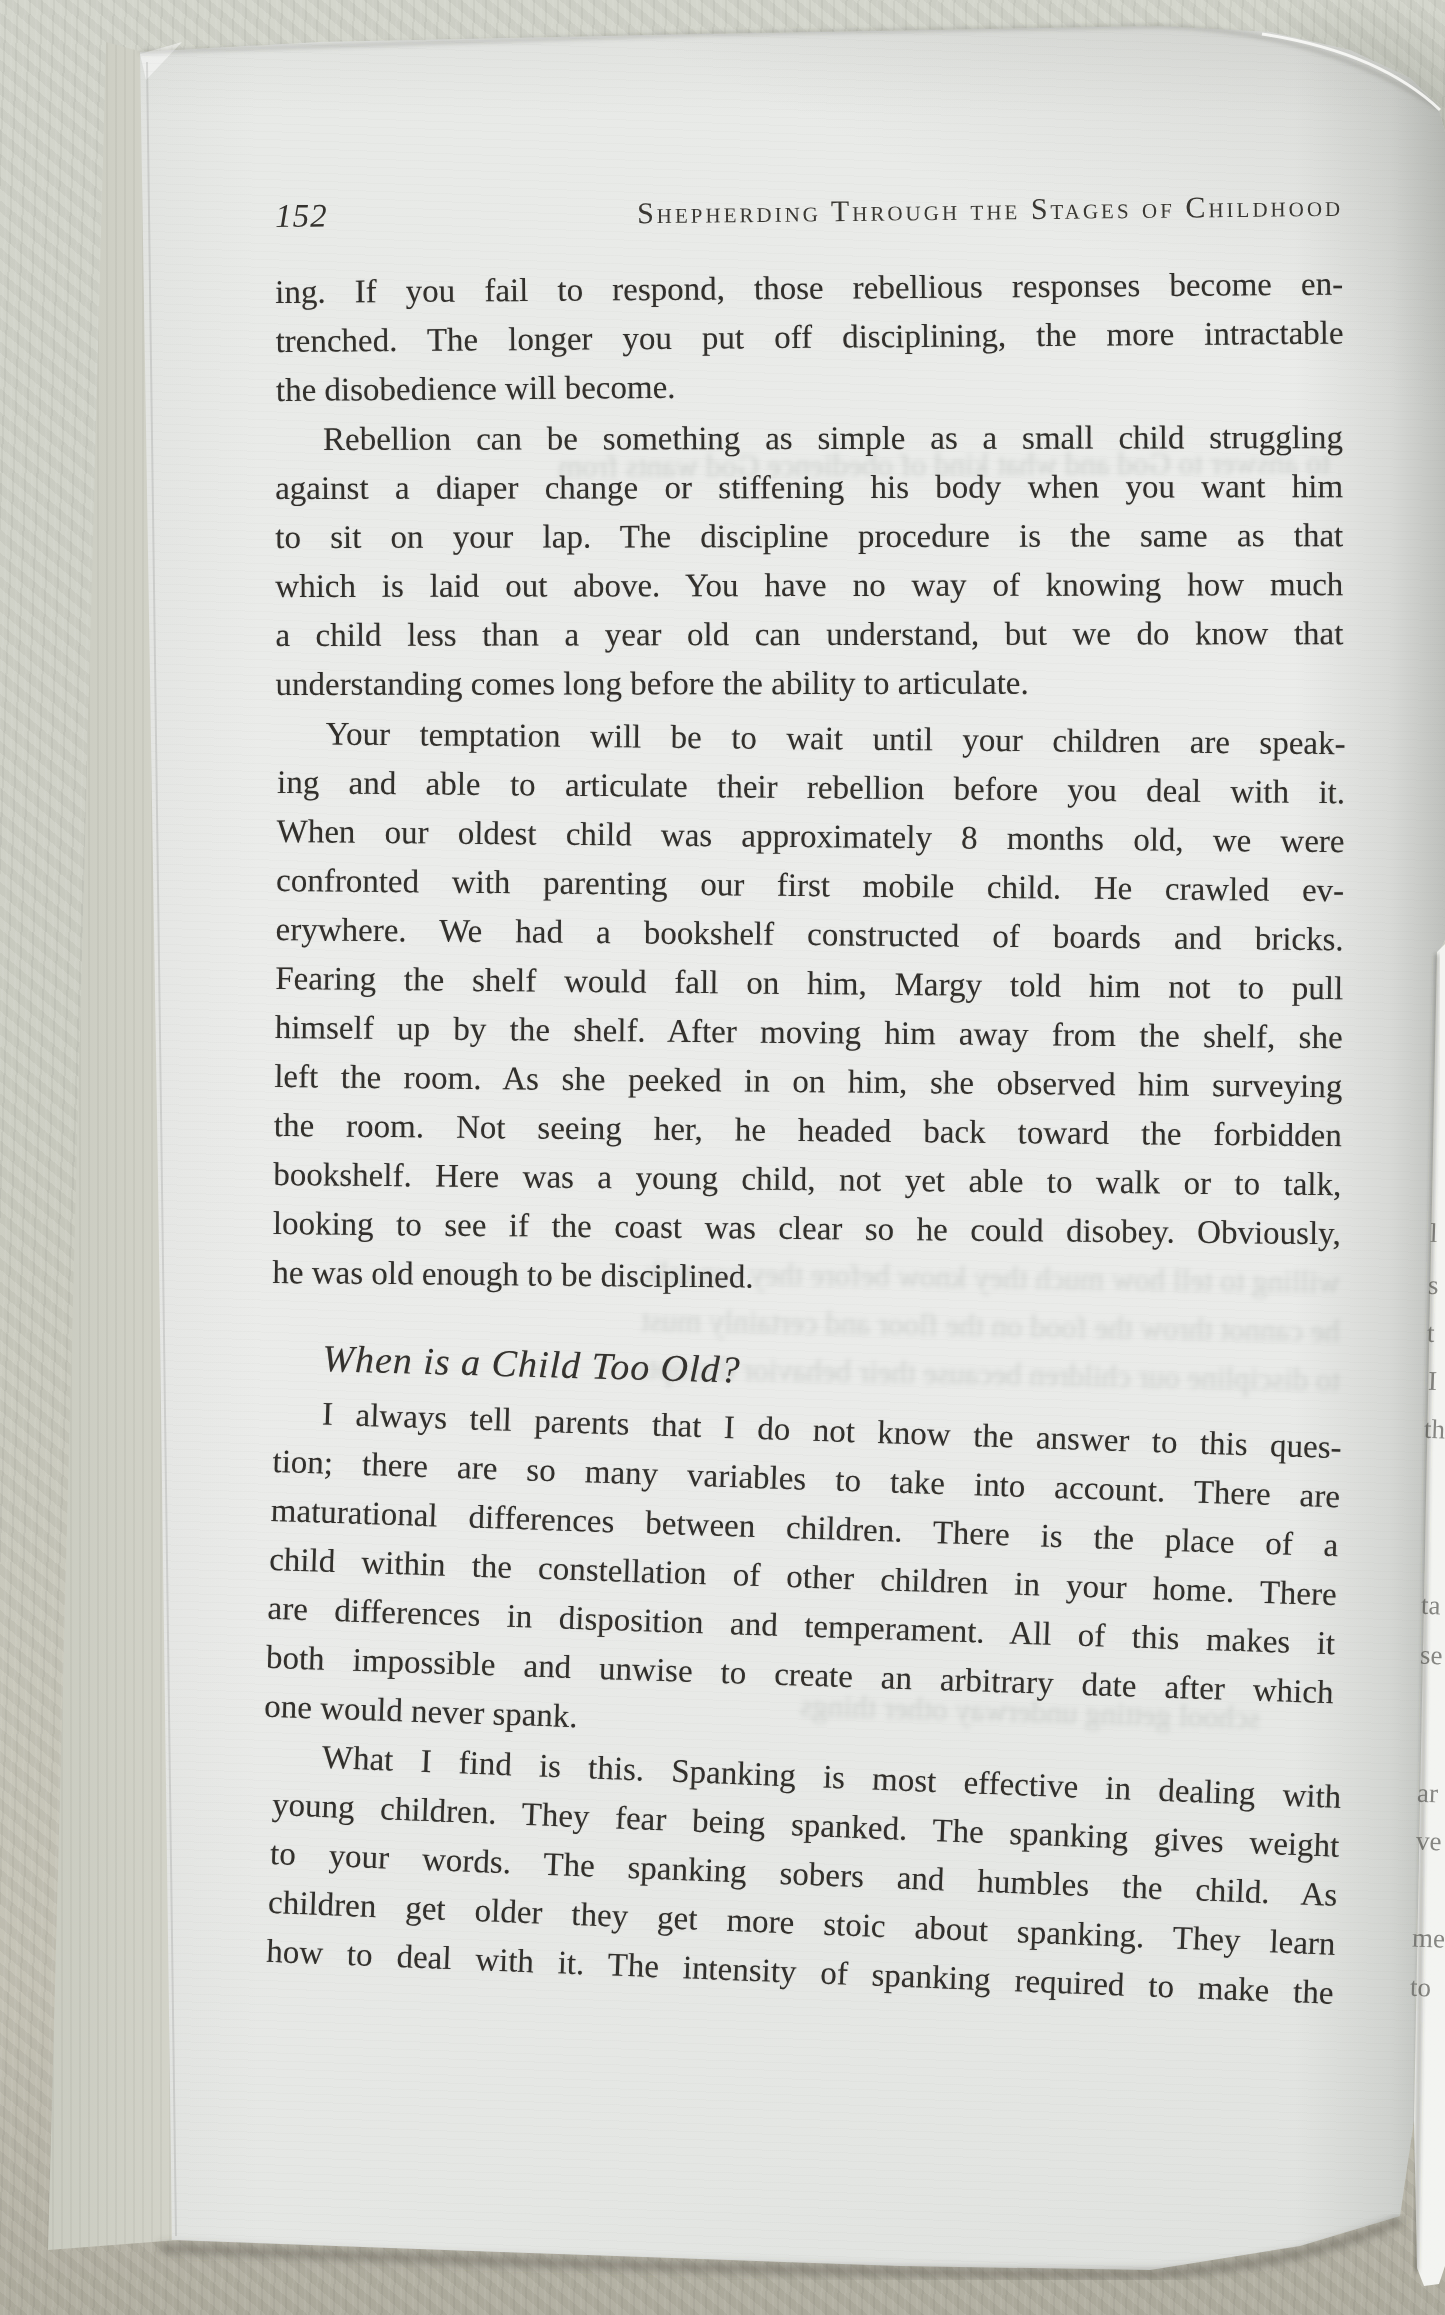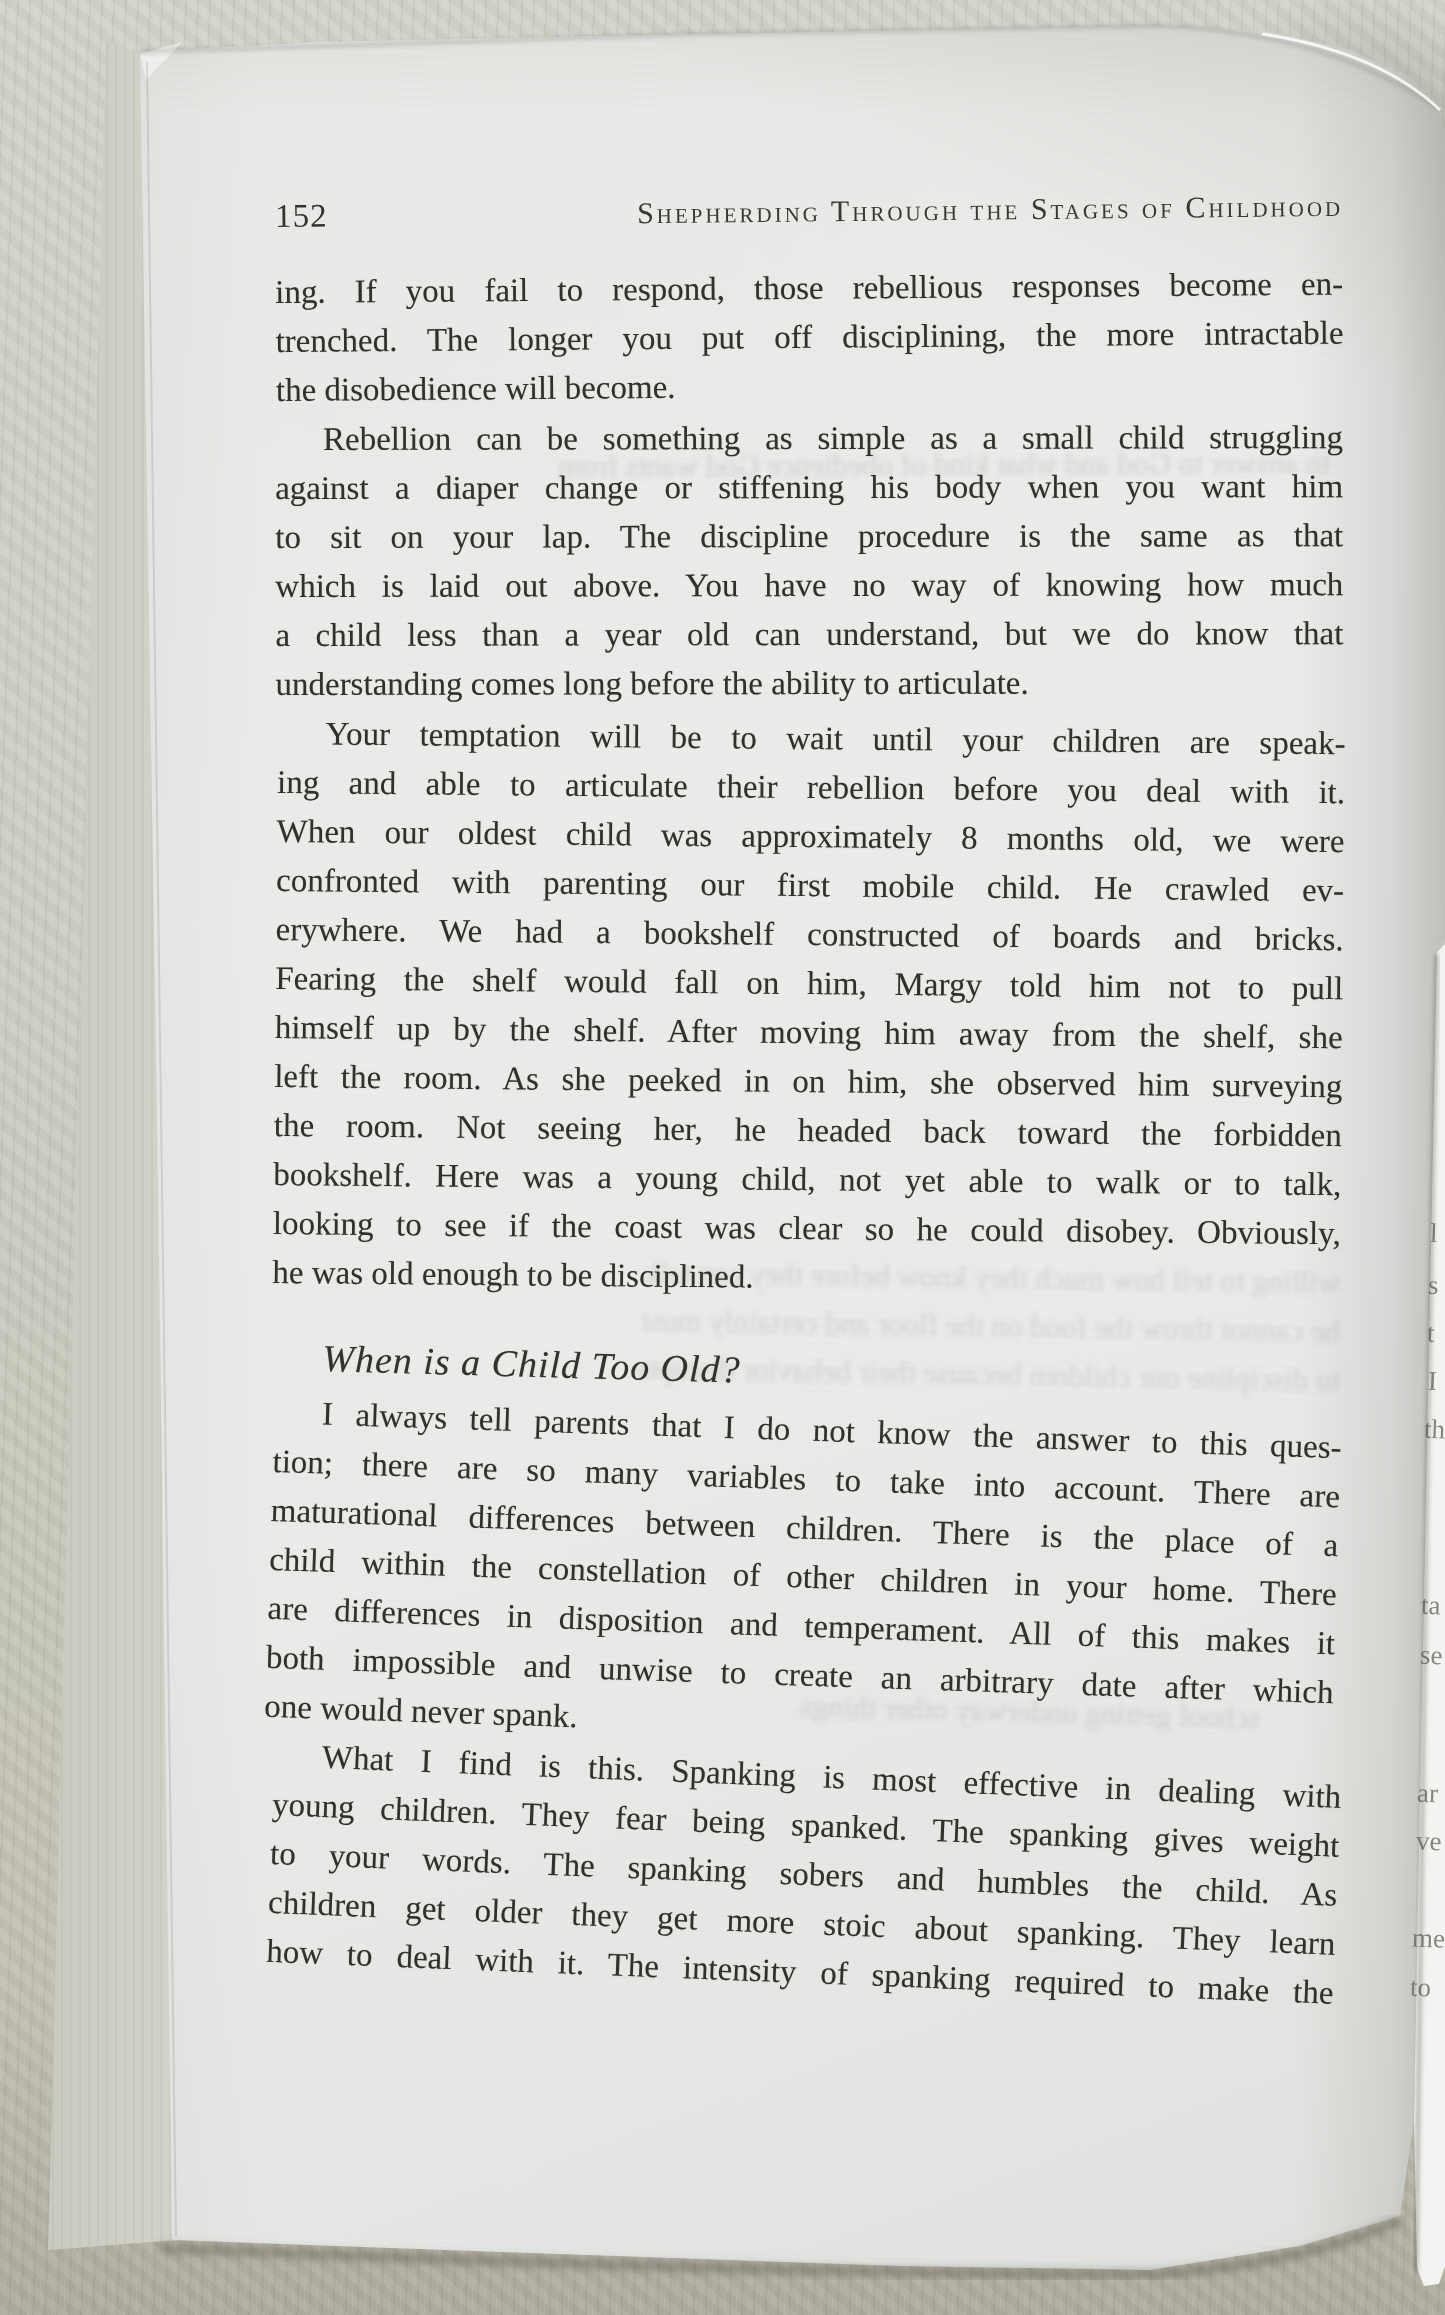--- a/index.html
+++ b/index.html
@@ -57,21 +57,21 @@
     transform:rotate(2deg);line-height:1;
   }
   
   .lines-svg{position:absolute;inset:0;z-index:9;pointer-events:none;}
   
   .folio-row{
     position:absolute;left:275px;top:198px;width:1068px;z-index:10;
     display:flex;align-items:baseline;transform:rotate(-0.6deg);transform-origin:0 0;
     color:#34322e;
   }
-  .folio{font-size:33px;letter-spacing:1px;}
+  .folio{font-size:33px;letter-spacing:1px;font-style:italic;}
   .running-title{
     margin-left:auto;font-variant:small-caps;font-size:30px;letter-spacing:3px;color:#3a3833;
   }
   .para{position:absolute;left:275px;width:1068px;z-index:10;color:#32302c;font-size:33px;}
   .line{
     line-height:49px;text-align:justify;text-align-last:justify;white-space:nowrap;
     text-shadow:0 0 1px rgba(60,58,54,.35);
   }
   .line.end{text-align-last:left;}
   .line.ind{text-indent:48px;}

